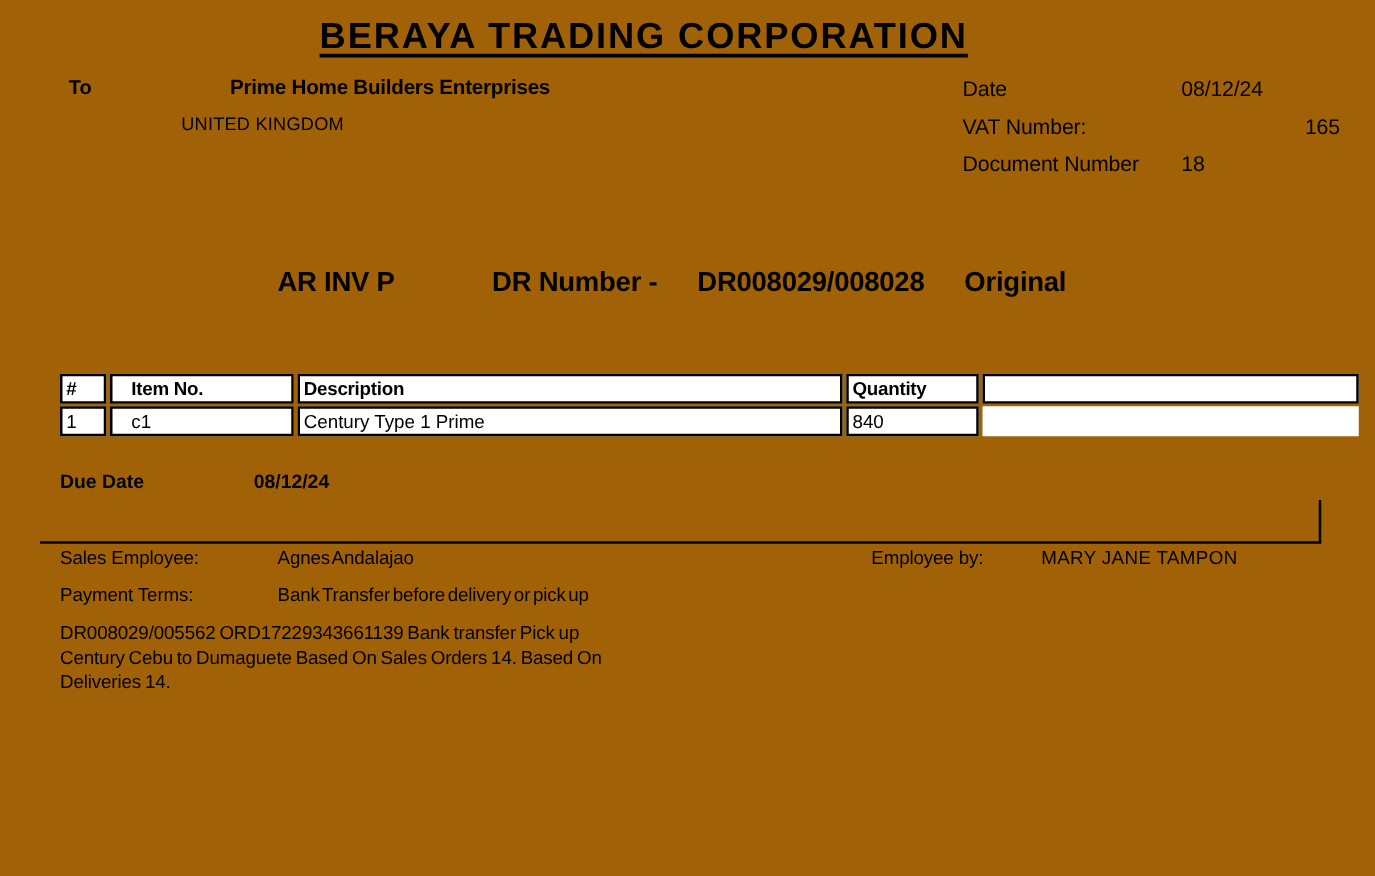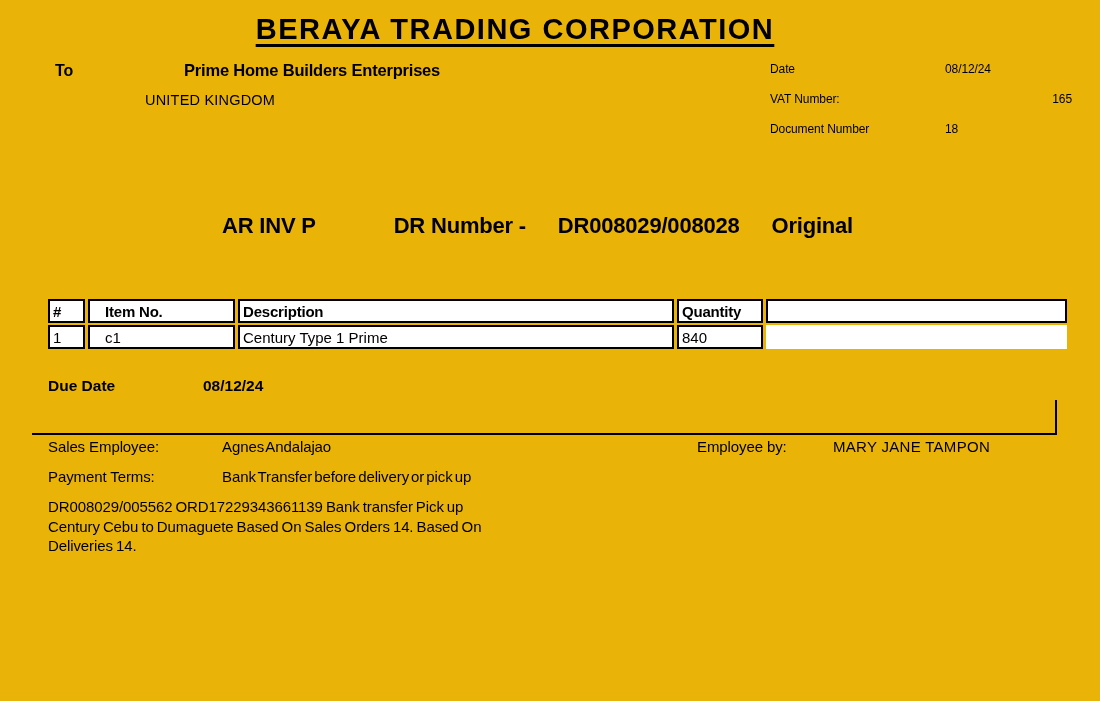--- a/index.html
+++ b/index.html
@@ -1,21 +1,21 @@
 <!DOCTYPE html>
 <html><head>
 <meta charset="utf-8">
 <style>
   * { margin: 0; padding: 0; box-sizing: border-box; }
   html, body { background: #fff; }
   .page {
     position: relative;
     width: 1100px;
     height: 701px;
-    background: #eab308;
+    background: #a16207;
     font-family: "Liberation Sans", "DejaVu Sans", sans-serif;
     color: #000;
     overflow: hidden;
   }
   .abs { position: absolute; white-space: nowrap; }
 
   
   .title-wrap { left: 0; top: 13px; width: 1030px; text-align: center; }
   .doc-title {
     display: inline-block;
@@ -27,21 +27,21 @@
     text-underline-offset: 5px;
   }
 
   
   .to-label   { left: 55px;  top: 62px; font-size: 16px; font-weight: bold; }
   .to-name    { left: 145px; top: 61px; font-size: 16.5px; font-weight: bold; letter-spacing: -0.2px; margin-left: 39px; }
   .to-country { left: 145px; top: 92px; font-size: 14.5px; letter-spacing: 0.2px; }
 
   
   .meta { left: 770px; top: 62px; width: 302px; }
-  .meta-row { display: flex; height: 30px; font-size: 12px; letter-spacing: -0.1px; }
+  .meta-row { display: flex; height: 30px; font-size: 17px; letter-spacing: -0.1px; }
   .meta-row .lbl { width: 175px; flex: 0 0 175px; }
   .meta-row .val-left  { text-align: left; flex: 1; }
   .meta-row .val-right { text-align: right; flex: 1; }
 
   
   .doc-heading { left: 222px; top: 213px; font-size: 22px; font-weight: bold; letter-spacing: -0.2px; }
   .doc-heading span { display: inline-block; }
   .dh-drlabel { margin-left: 72px; }
   .dh-drvalue { margin-left: 26px; }
   .dh-status  { margin-left: 26px; }
@@ -60,21 +60,21 @@
     vertical-align: middle;
     font-weight: normal;
     padding: 1px 3px;
     height: 24px;
     overflow: hidden;
   }
   table.items th { font-weight: bold; letter-spacing: -0.2px; }
   .c0 { width: 37px; }
   .c1 { width: 147px; padding-left: 15px !important; }
   .c2 { width: 436px; }
-  .c3 { width: 86px; }
+  .c3 { width: 106px; }
   .c4 { width: 301px; }
   td.noborder { border: none !important; }
 
   
   .due-label { left: 48px;  top: 377px; font-size: 15.5px; font-weight: bold; }
   .due-value { left: 203px; top: 377px; font-size: 15.5px; font-weight: bold; }
 
   
   .vline-corner { left: 1055px; top: 400px; width: 2px;  height: 34px; background: #000; }
   .hline-footer { left: 32px;  top: 433px; width: 1025px; height: 2px; background: #000; }

